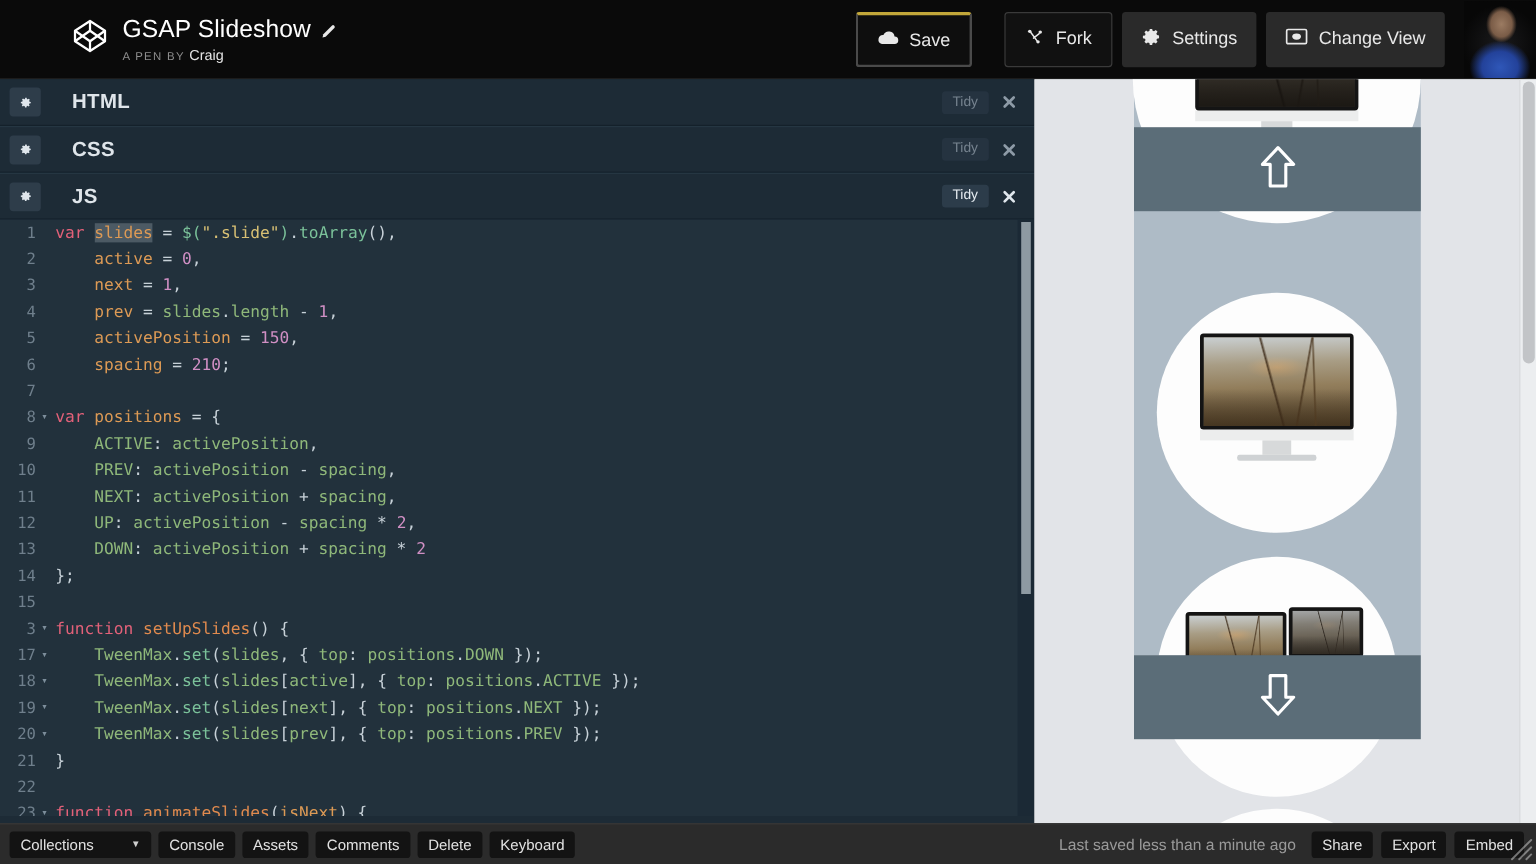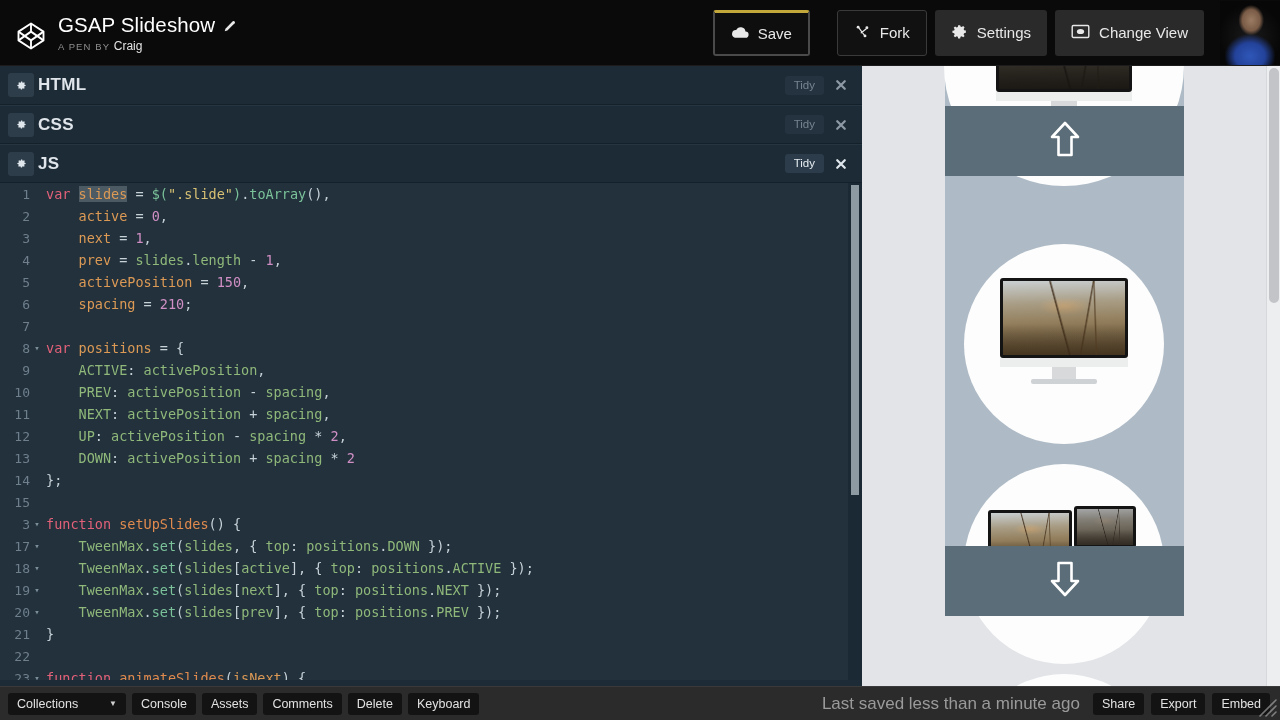--- a/index.html
+++ b/index.html
@@ -13,21 +13,21 @@
   }
   .app { position: relative; width: 1280px; height: 720px; }
 
   
   .topbar {
     position: absolute; top: 0; left: 0; width: 1280px; height: 66px;
     background: #0a0a0a;
     display: flex; align-items: center;
     border-bottom: 1px solid #1c1c1c;
   }
-  .brand { display: flex; align-items: flex-end; padding-left: 14px; }
+  .brand { display: flex; align-items: flex-start; padding-left: 14px; margin-left: 44px; }
   .logo-box { width: 34px; height: 34px; display: flex; align-items: center; justify-content: center; }
   .titlewrap { margin-left: 10px; }
   .title-row { display: flex; align-items: center; gap: 8px; }
   .pen-title {
     font-size: 20.5px; color: #ffffff; font-weight: 400;
     letter-spacing: .1px; line-height: 24px;
   }
   .pencil-icon { display: inline-flex; align-items: center; margin-top: 2px; }
   .byline { margin-top: 2px; font-size: 10.5px; color: #b7b7b7; letter-spacing: .7px; }
   .byline .byl { color: #8e8e8e; text-transform: uppercase; font-size: 9.5px; letter-spacing: 1.1px; }
@@ -66,21 +66,21 @@
     background: #1d2b36; border-bottom: 1px solid #14212b;
     position: relative;
   }
   .pane-header + .pane-header { border-top: 1px solid #253642; }
   .gear-btn {
     width: 26px; height: 24px; margin-left: 8px; border-radius: 3px;
     background: #2e3d4a; display: flex; align-items: center; justify-content: center;
     cursor: pointer;
   }
   .pane-label {
-    margin-left: 4px; color: #dfe5ea; font-size: 17px; font-weight: bold;
+    margin-left: 26px; color: #dfe5ea; font-size: 17px; font-weight: bold;
     letter-spacing: .3px;
   }
   .pane-right { margin-left: auto; display: flex; align-items: center; gap: 6px; padding-right: 10px; }
   .tidy-btn {
     font-size: 11.5px; color: #76838f; background: #253340;
     border-radius: 3px; padding: 3px 9px 4px; cursor: pointer;
   }
   .tidy-btn.active { color: #e6ecf1; background: #2c3c4a; }
   .close-btn {
     width: 22px; height: 22px; display: flex; align-items: center; justify-content: center;
@@ -192,21 +192,21 @@
   }
   .bb-left { display: flex; align-items: center; gap: 6px; padding-left: 8px; }
   .bb-right { margin-left: auto; display: flex; align-items: center; gap: 7px; padding-right: 10px; }
   .bbtn {
     height: 22px; padding: 0 9px; display: flex; align-items: center;
     background: #131313; color: #e2e2e2; font-size: 12.5px;
     border-radius: 3px; cursor: pointer; white-space: nowrap;
   }
   .bbtn.collections { width: 118px; justify-content: space-between; }
   .caret { font-size: 8px; color: #cfcfcf; }
-  .saved-text { color: #9a9a9a; font-size: 17px; margin-right: 6px; white-space: nowrap; }
+  .saved-text { color: #9a9a9a; font-size: 13px; margin-right: 6px; white-space: nowrap; }
   .resize-grip {
     position: absolute; right: 2px; bottom: 2px; width: 22px; height: 22px;
     opacity: .45;
   }
 </style>
 </head>
 <body>
 
 <div class="app">
 

